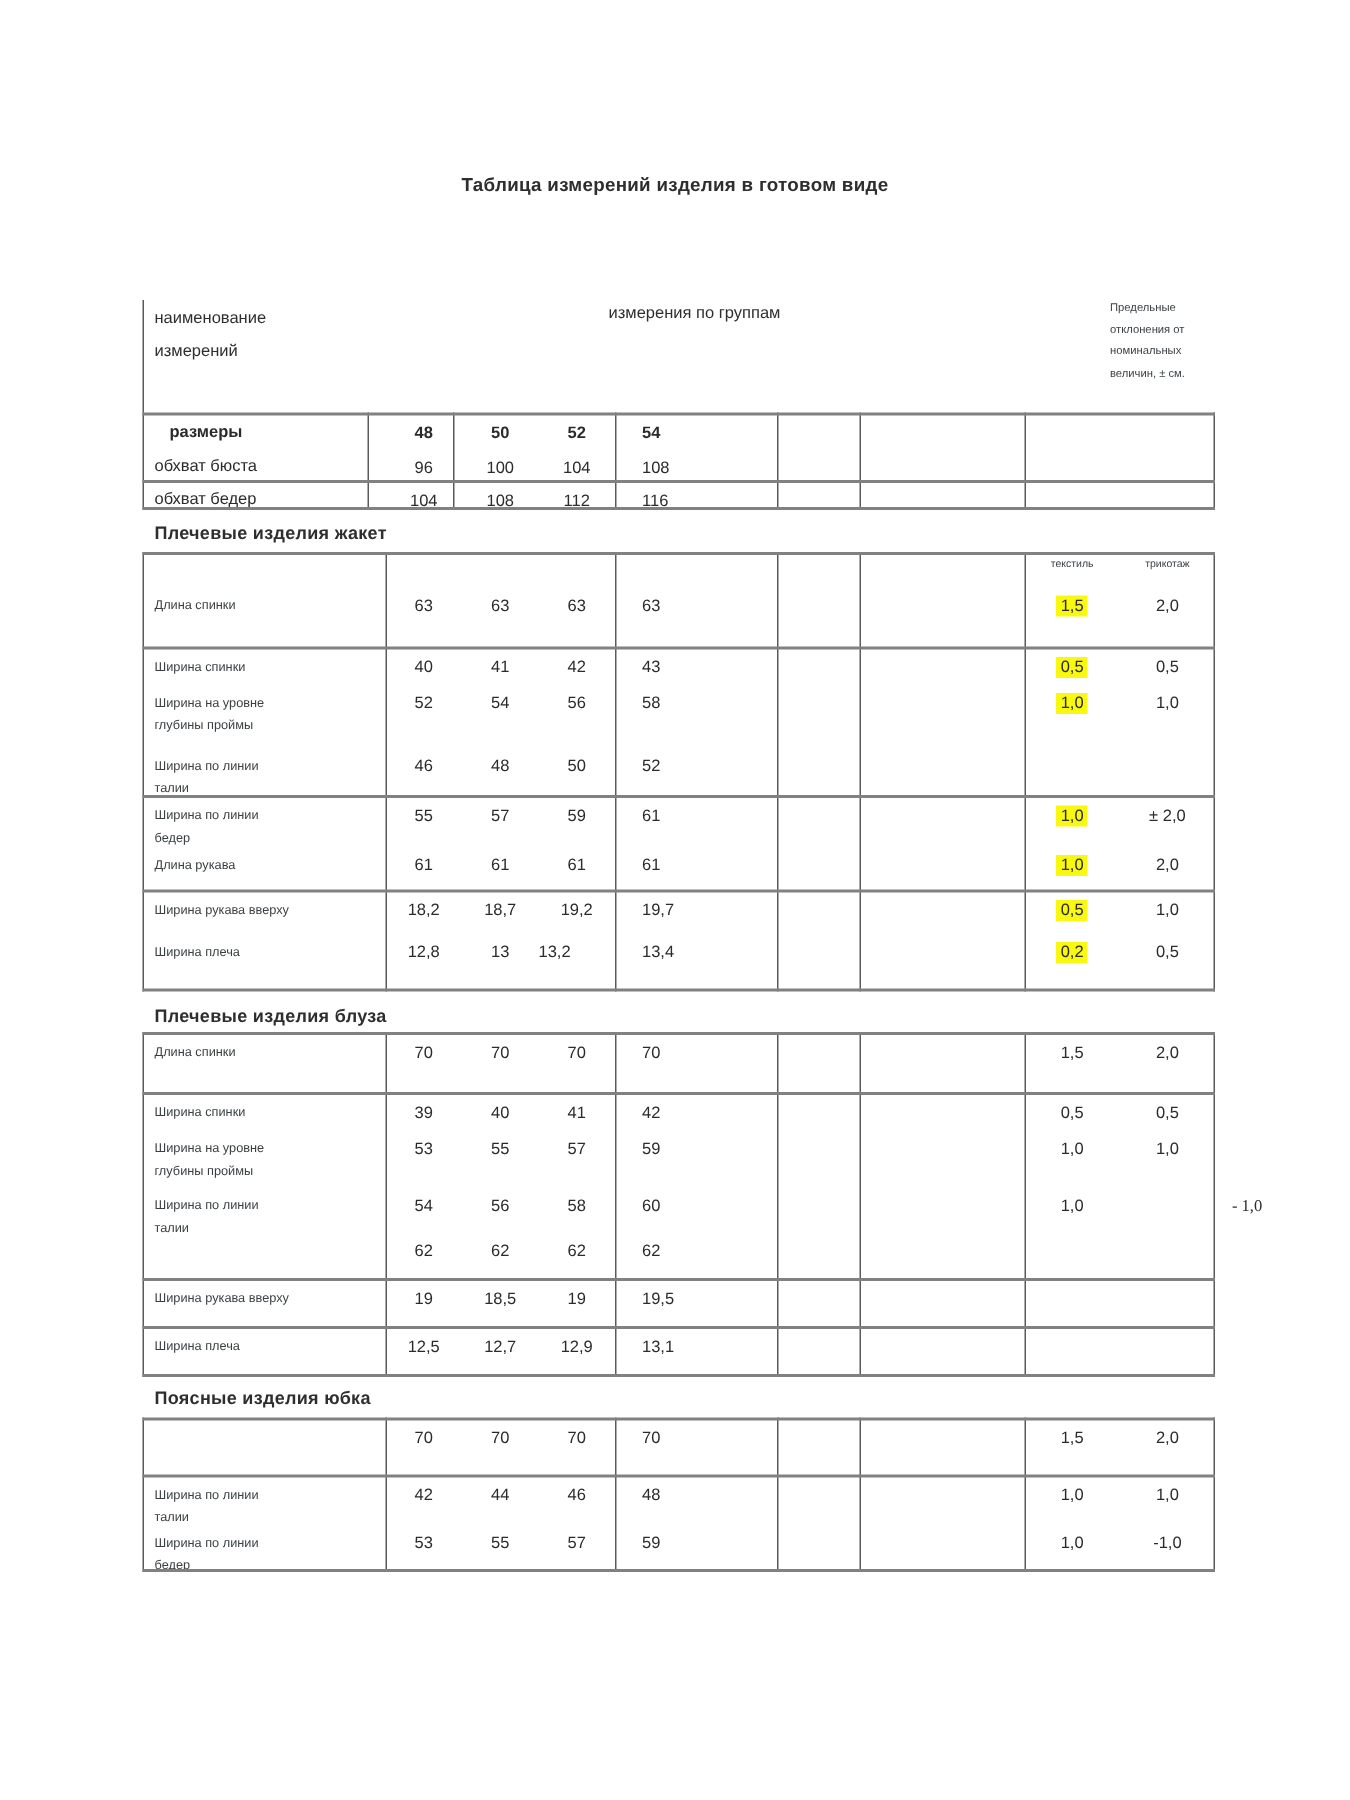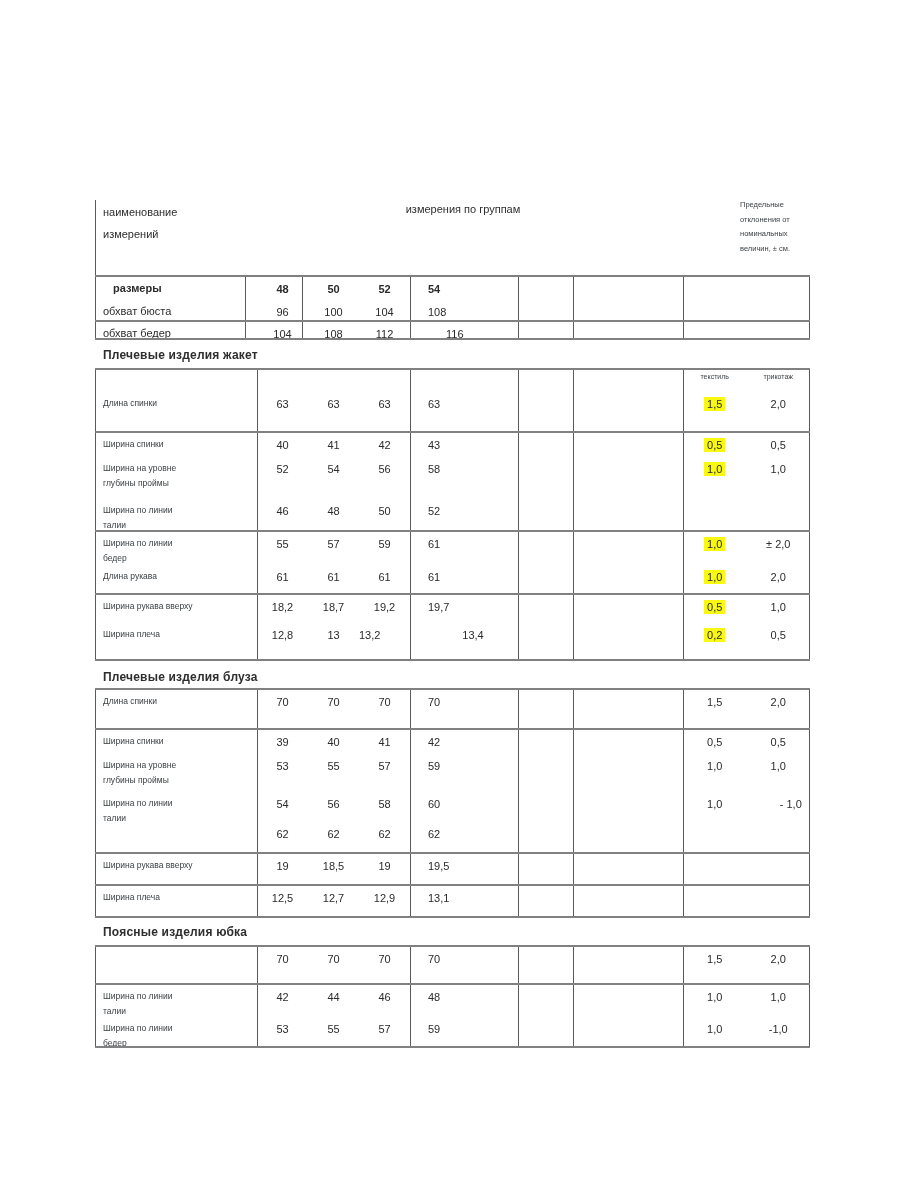--- a/index.html
+++ b/index.html
@@ -29,20 +29,21 @@
   .vline{background:#5a5a5a;width:1px;}
   .row-label{font-size:8.5px;line-height:15px;color:#3a3f42;white-space:pre-line;}
   .val{font-size:11px;color:#2b2b2b;}
   .mat-label{font-size:7px;color:#3c4246;}
   .hl{padding:1px 3px;}
 </style>
 </head>
 <body>
 
 <div class="page">
+  <div class="abs doc-title">Таблица измерений изделия в готовом виде</div>
 
   <div class="abs hdr-name">наименование измерений</div>
   <div class="abs hdr-groups">измерения по группам</div>
   <div class="abs hdr-dev">Предельные отклонения от номинальных величин, ± см.</div>
   <div class="abs vline" style="left:95px;top:200px;height:75px;"></div>
 
   <div id="tables-root" class="abs" style="left:0;top:0;width:900px;height:1200px;">
       <div style="position: absolute; left: 95px; top: 275px; width: 715px; height: 65px;">
         <div class="vline" style="position: absolute; left: 0px; top: 0px; height: 65px;"></div>
         <div class="vline" style="position: absolute; left: 150px; top: 0px; height: 65px;"></div>
@@ -66,21 +67,21 @@
           <div class="val" style="position: absolute; left: 213px; top: 8px; width: 51px; text-align: center;">100</div>
           <div class="val" style="position: absolute; left: 264px; top: 8px; width: 51px; text-align: center;">104</div>
           <div class="val" style="position: absolute; left: 333px; top: 8px; width: 90px; text-align: left;">108</div>
         </div>
         <div class="hline" style="position: absolute; left: 0px; top: 45px; width: 715px;"></div>
         <div style="position: absolute; left: 0px; top: 45px; width: 647px; height: 20px;">
           <div class="row-label" style="position: absolute; left: 0px; top: 6px; width: 140px; padding-left: 8px; font-size: 11px; color: rgb(43, 43, 43);">обхват бедер</div>
           <div class="val" style="position: absolute; left: 162px; top: 8px; width: 51px; text-align: center;">104</div>
           <div class="val" style="position: absolute; left: 213px; top: 8px; width: 51px; text-align: center;">108</div>
           <div class="val" style="position: absolute; left: 264px; top: 8px; width: 51px; text-align: center;">112</div>
-          <div class="val" style="position: absolute; left: 351px; top: 8px; width: 90px; text-align: left;">116</div>
+          <div class="val" style="position: absolute; left: 333px; top: 8px; width: 90px; text-align: left;">116</div>
         </div>
         <div class="hline" style="position: absolute; left: 0px; top: 63px; width: 715px;"></div>
       </div>
       <div class="section-title" style="position: absolute; left: 103px; top: 348px;">Плечевые изделия жакет</div>
       <div style="position: absolute; left: 95px; top: 368px; width: 715px; height: 293px;">
         <div class="vline" style="position: absolute; left: 0px; top: 0px; height: 293px;"></div>
         <div class="vline" style="position: absolute; left: 162px; top: 0px; height: 293px;"></div>
         <div class="vline" style="position: absolute; left: 315px; top: 0px; height: 293px;"></div>
         <div class="vline" style="position: absolute; left: 423px; top: 0px; height: 293px;"></div>
         <div class="vline" style="position: absolute; left: 478px; top: 0px; height: 293px;"></div>
@@ -154,21 +155,21 @@
           <div class="val" style="position: absolute; left: 264px; top: 8px; width: 51px; text-align: center;">19,2</div>
           <div class="val" style="position: absolute; left: 333px; top: 8px; width: 90px; text-align: left;">19,7</div>
           <div class="val" style="position: absolute; left: 588px; top: 8px; width: 63.5px; text-align: center;"><span class="hl" style="background: rgb(248, 248, 17);">0,5</span></div>
           <div class="val" style="position: absolute; left: 651.5px; top: 8px; width: 63.5px; text-align: center;">1,0</div>
         </div>
         <div style="position: absolute; left: 0px; top: 253px; width: 715px; height: 40px;">
           <div class="row-label" style="position: absolute; left: 0px; top: 6px; width: 152px; padding-left: 8px;">Ширина плеча</div>
           <div class="val" style="position: absolute; left: 162px; top: 8px; width: 51px; text-align: center;">12,8</div>
           <div class="val" style="position: absolute; left: 213px; top: 8px; width: 51px; text-align: center;">13</div>
           <div class="val" style="position: absolute; left: 264px; top: 8px; width: 51px; text-align: left;">13,2</div>
-          <div class="val" style="position: absolute; left: 333px; top: 8px; width: 90px; text-align: center;">13,4</div>
+          <div class="val" style="position: absolute; left: 333px; top: 8px; width: 90px; text-align: left;">13,4</div>
           <div class="val" style="position: absolute; left: 588px; top: 8px; width: 63.5px; text-align: center;"><span class="hl" style="background: rgb(248, 248, 17);">0,2</span></div>
           <div class="val" style="position: absolute; left: 651.5px; top: 8px; width: 63.5px; text-align: center;">0,5</div>
         </div>
         <div class="hline" style="position: absolute; left: 0px; top: 291px; width: 715px;"></div>
         <div class="mat-label" style="position: absolute; left: 588px; top: 5px; width: 63.5px; text-align: center;">текстиль</div>
         <div class="mat-label" style="position: absolute; left: 651.5px; top: 5px; width: 63.5px; text-align: center;">трикотаж</div>
       </div>
       <div class="section-title" style="position: absolute; left: 103px; top: 670px;">Плечевые изделия блуза</div>
       <div style="position: absolute; left: 95px; top: 688px; width: 715px; height: 230px;">
         <div class="vline" style="position: absolute; left: 0px; top: 0px; height: 230px;"></div>
@@ -209,21 +210,21 @@
           <div class="val" style="position: absolute; left: 651.5px; top: 8px; width: 63.5px; text-align: center;">1,0</div>
         </div>
         <div style="position: absolute; left: 0px; top: 102px; width: 715px; height: 30px;">
           <div class="row-label" style="position: absolute; left: 0px; top: 6px; width: 152px; padding-left: 8px;">Ширина по линии
 талии</div>
           <div class="val" style="position: absolute; left: 162px; top: 8px; width: 51px; text-align: center;">54</div>
           <div class="val" style="position: absolute; left: 213px; top: 8px; width: 51px; text-align: center;">56</div>
           <div class="val" style="position: absolute; left: 264px; top: 8px; width: 51px; text-align: center;">58</div>
           <div class="val" style="position: absolute; left: 333px; top: 8px; width: 90px; text-align: left;">60</div>
           <div class="val" style="position: absolute; left: 588px; top: 8px; width: 63.5px; text-align: center;"><span class="hl">1,0</span></div>
-          <div class="val" style="position: absolute; left: 664px; top: 8px; width: 63.5px; text-align: center;">- 1,0</div>
+          <div class="val" style="position: absolute; left: 683px; top: 8px; width: 63.5px; text-align: right; font-family: Liberation Serif, serif;">- 1,0</div>
         </div>
         <div style="position: absolute; left: 0px; top: 132px; width: 715px; height: 32px;">
           <div class="val" style="position: absolute; left: 162px; top: 8px; width: 51px; text-align: center;">62</div>
           <div class="val" style="position: absolute; left: 213px; top: 8px; width: 51px; text-align: center;">62</div>
           <div class="val" style="position: absolute; left: 264px; top: 8px; width: 51px; text-align: center;">62</div>
           <div class="val" style="position: absolute; left: 333px; top: 8px; width: 90px; text-align: left;">62</div>
           <div class="val" style="position: absolute; left: 588px; top: 8px; width: 63.5px; text-align: center;"></div>
           <div class="val" style="position: absolute; left: 651.5px; top: 8px; width: 63.5px; text-align: center;"></div>
         </div>
         <div class="hline" style="position: absolute; left: 0px; top: 164px; width: 715px;"></div>

